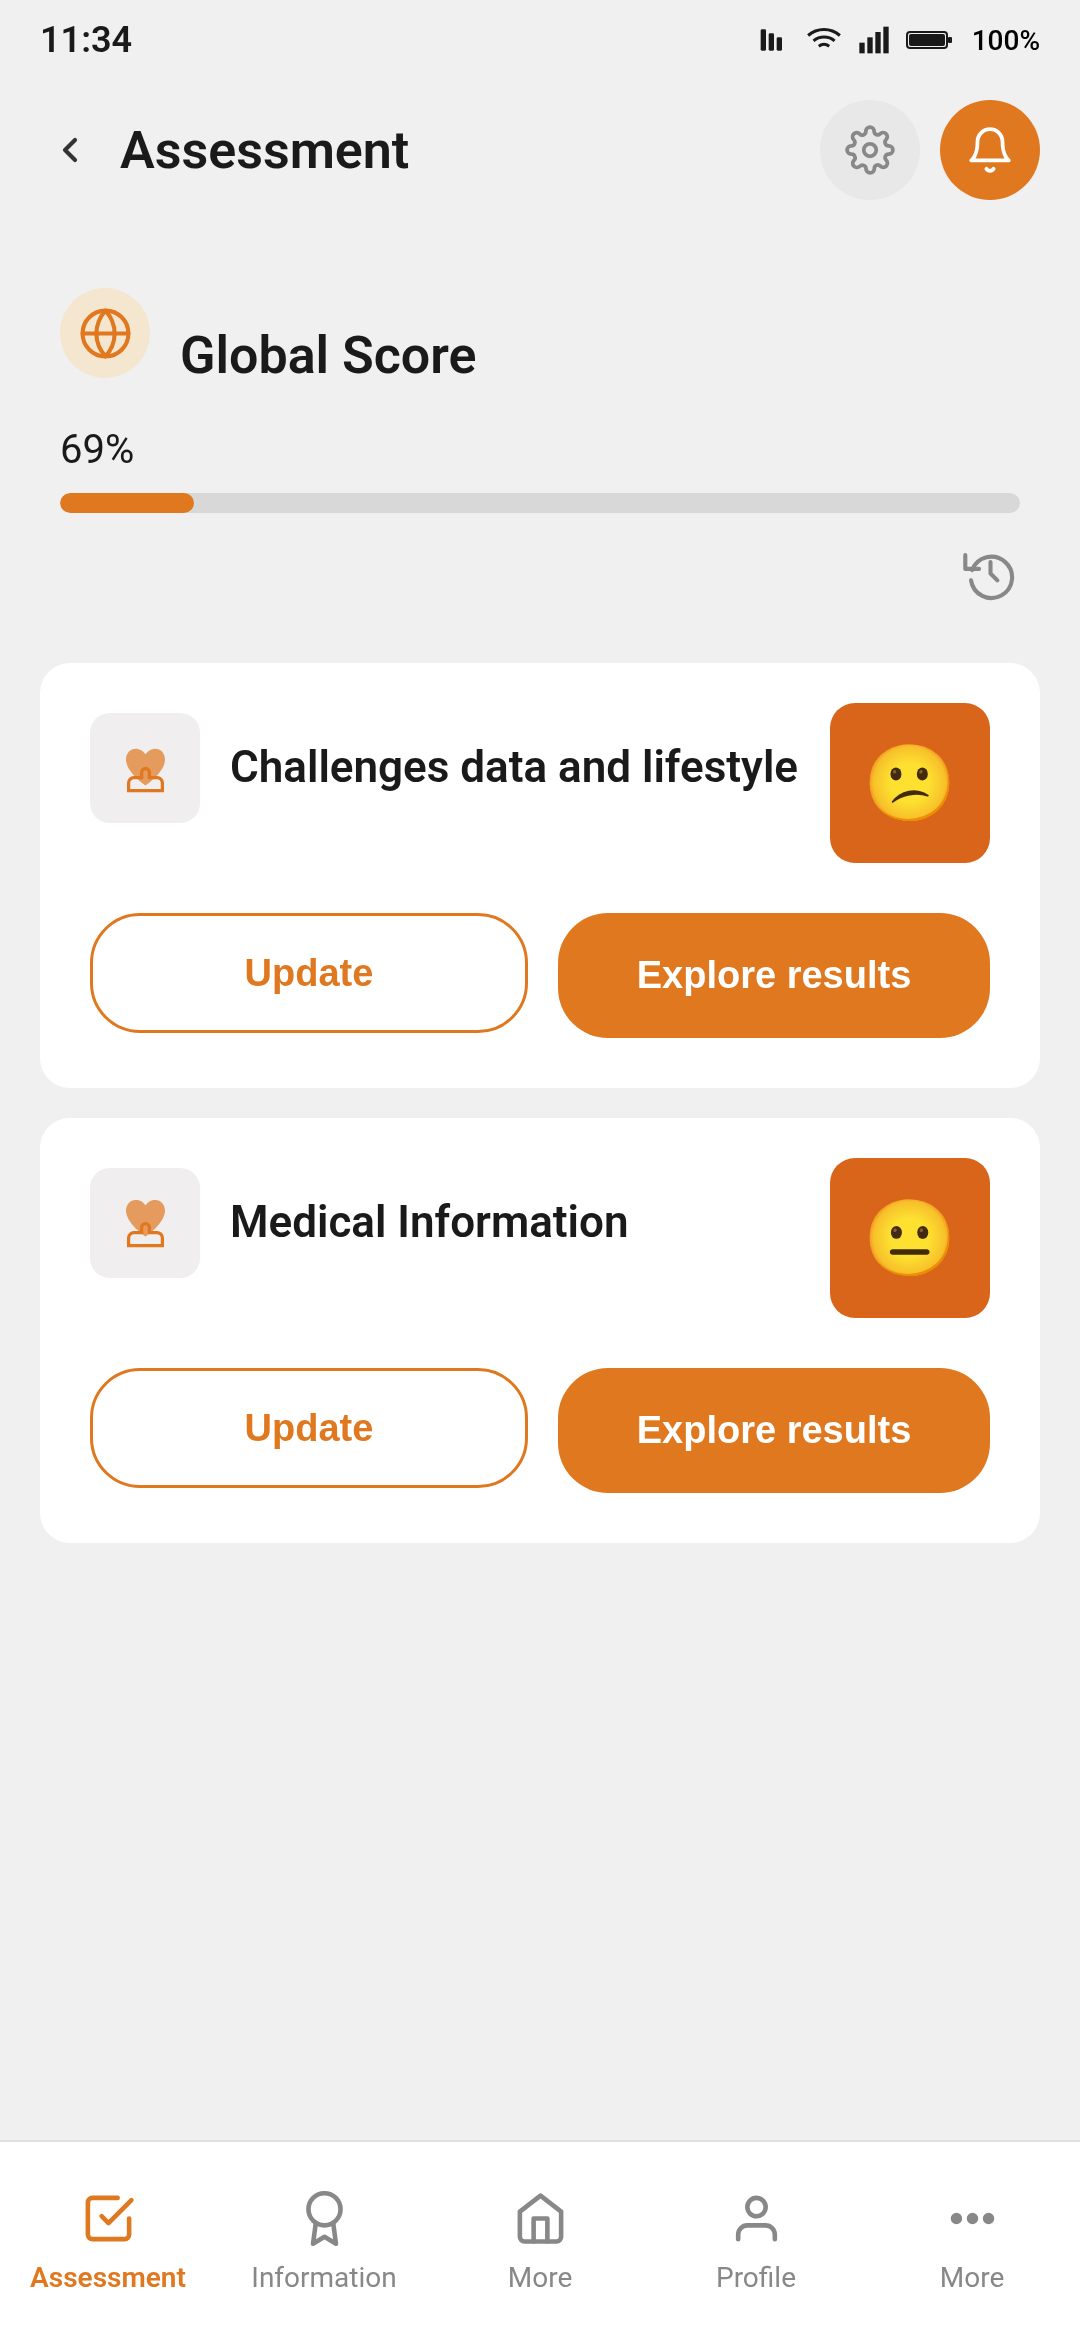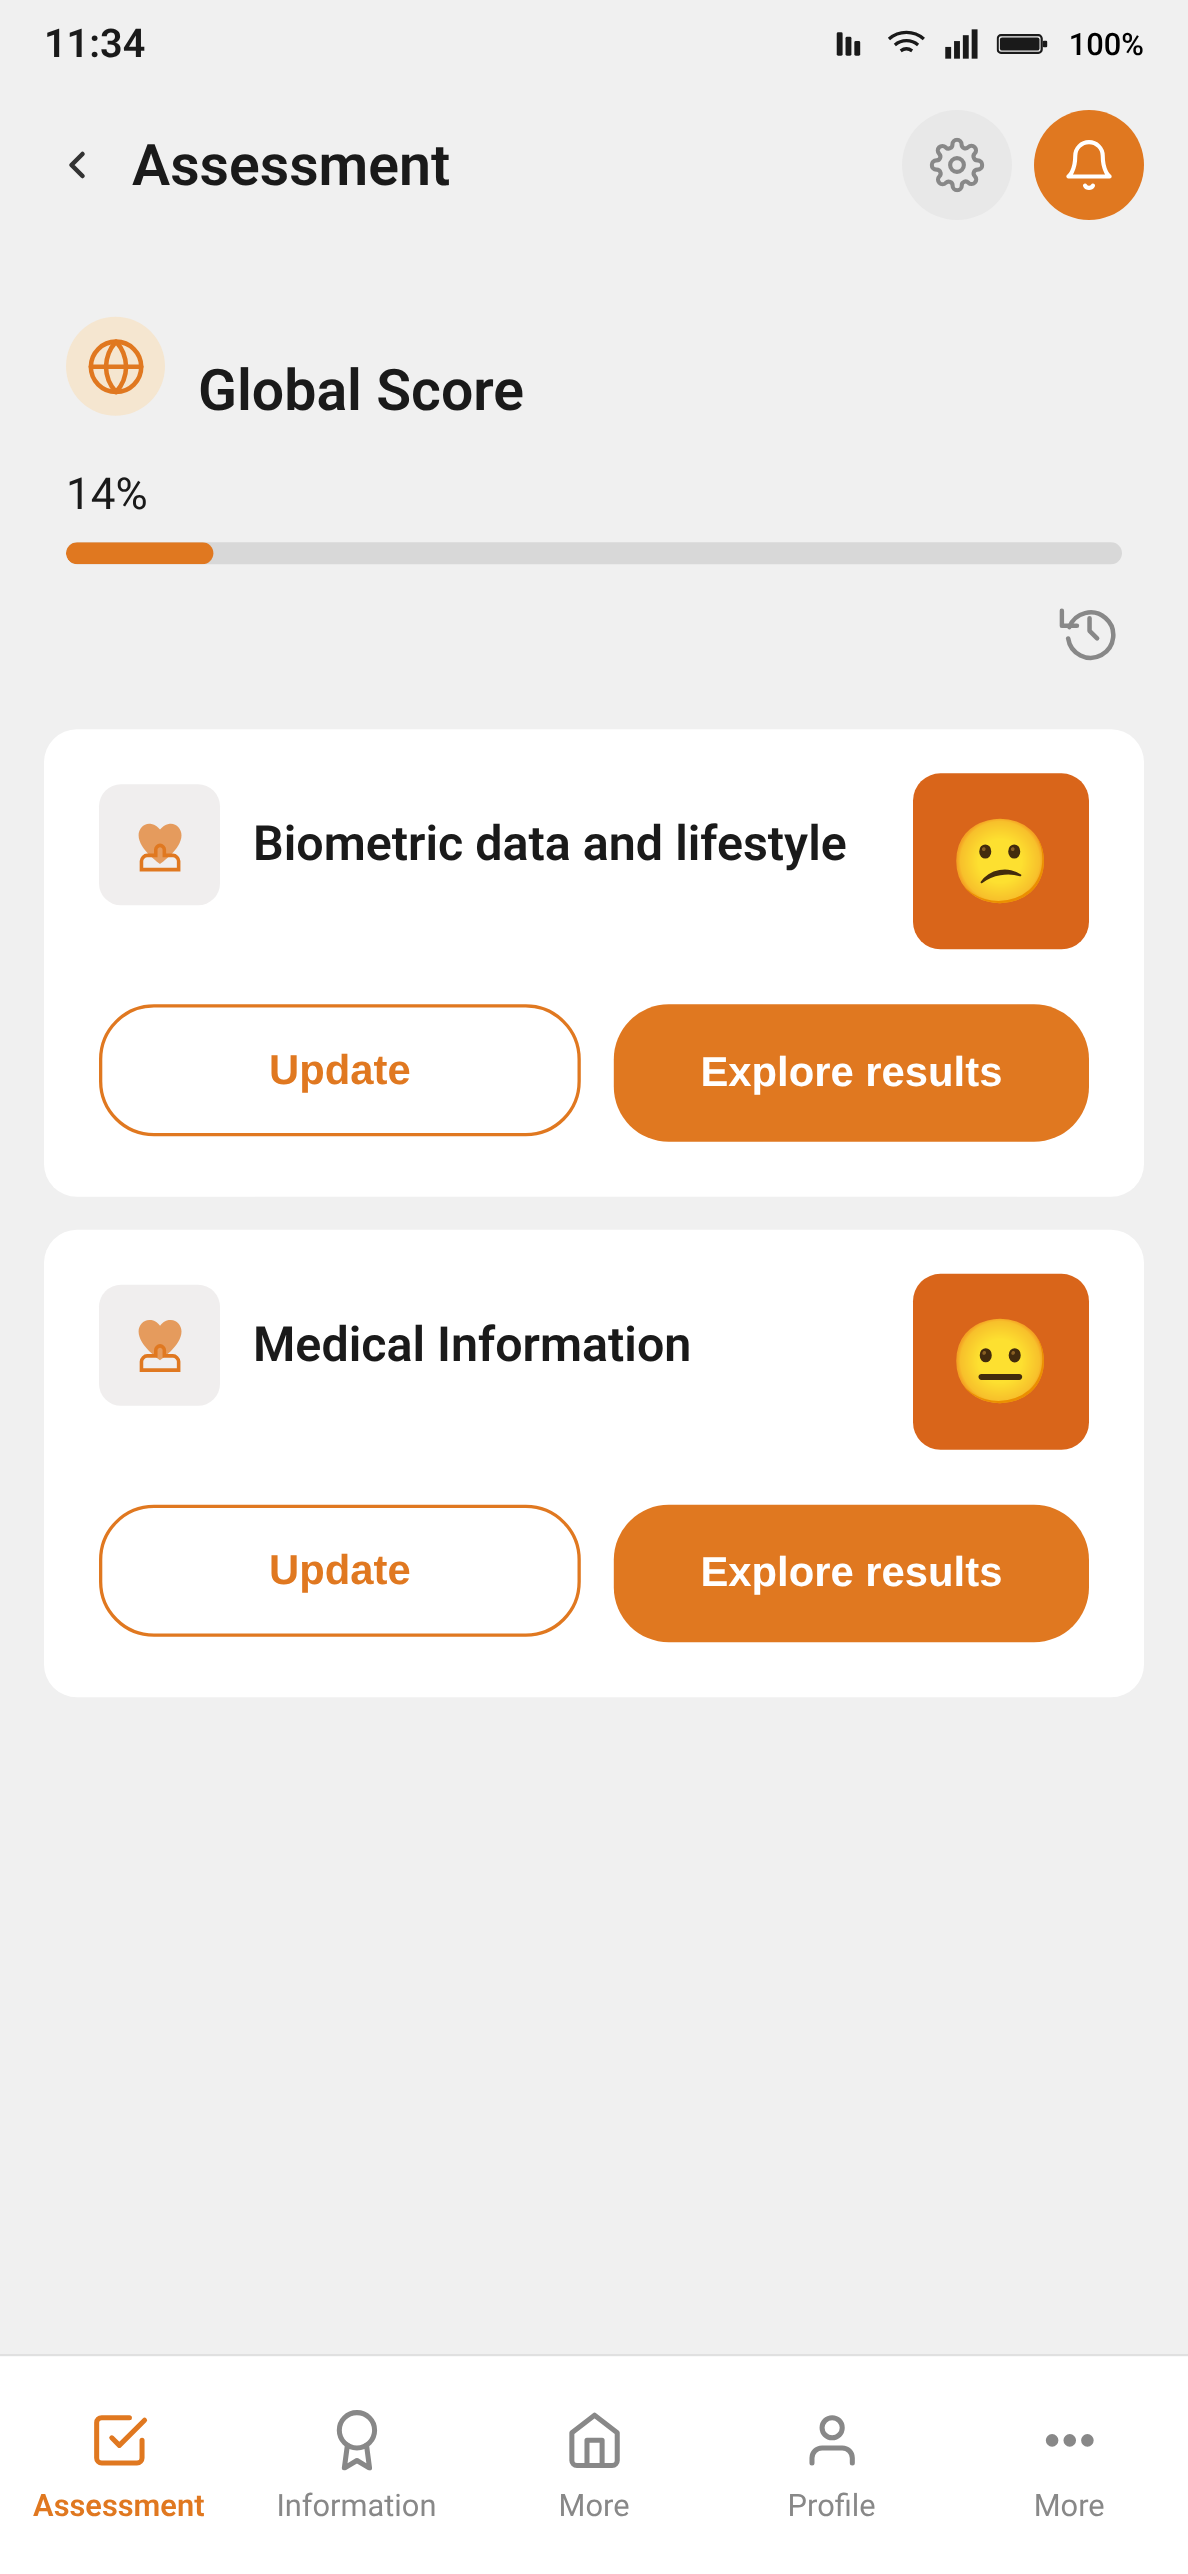--- a/index.html
+++ b/index.html
@@ -405,21 +405,21 @@
   <div class="global-score-header">
     <div class="globe-icon">
       <svg viewBox="0 0 24 24" fill="none" stroke="#e07820" stroke-width="1.8" stroke-linecap="round" stroke-linejoin="round">
         <circle cx="12" cy="12" r="10"></circle>
         <line x1="2" y1="12" x2="22" y2="12"></line>
         <path d="M12 2a15.3 15.3 0 0 1 4 10 15.3 15.3 0 0 1-4 10 15.3 15.3 0 0 1-4-10 15.3 15.3 0 0 1 4-10z"></path>
       </svg>
     </div>
     <span class="global-score-title">Global Score</span>
   </div>
-  <div class="score-percent">14%</div>
+  <div class="score-percent">69%</div>
   <div class="progress-bar-container">
     <div class="progress-bar-fill" style="width: 14%"></div>
   </div>
   <div class="history-icon-wrapper">
     <div class="history-icon">
       <svg width="55" height="55" viewBox="0 0 24 24" fill="none" stroke="#888" stroke-width="1.8" stroke-linecap="round" stroke-linejoin="round">
         <polyline points="1 4 1 10 7 10"></polyline>
         <path d="M3.51 15a9 9 0 1 0 .49-4.5"></path>
         <polyline points="12 7 12 12 15 15"></polyline>
       </svg>
@@ -433,21 +433,21 @@
     <div class="card-top-row">
       <div class="card-left">
         <div class="card-icon-bg">
           <svg viewBox="0 0 50 50" fill="none">
 
             <path d="M25 38 C25 38 10 28 10 18 C10 13 14 9 19 10 C21.5 10.5 23.5 12 25 14 C26.5 12 28.5 10.5 31 10 C36 9 40 13 40 18 C40 28 25 38 25 38Z" fill="#e07820" opacity="0.7"></path>
 
             <path d="M12 42 L38 42 L38 36 C38 34 36 32 34 32 L28 32 L28 28 C28 26.5 26.5 25 25 25 C23.5 25 22 26.5 22 28 L22 32 L16 32 C14 32 12 34 12 36 Z" fill="none" stroke="#e07820" stroke-width="2.5" stroke-linecap="round"></path>
           </svg>
         </div>
-        <span class="card-title">Biometric data and lifestyle</span>
+        <span class="card-title">Challenges data and lifestyle</span>
       </div>
       <div class="card-emoji-badge">
         <span class="emoji">😕</span>
       </div>
     </div>
     <div class="card-buttons">
       <button class="btn-update">Update</button>
       <button class="btn-explore">Explore results</button>
     </div>
   </div>

